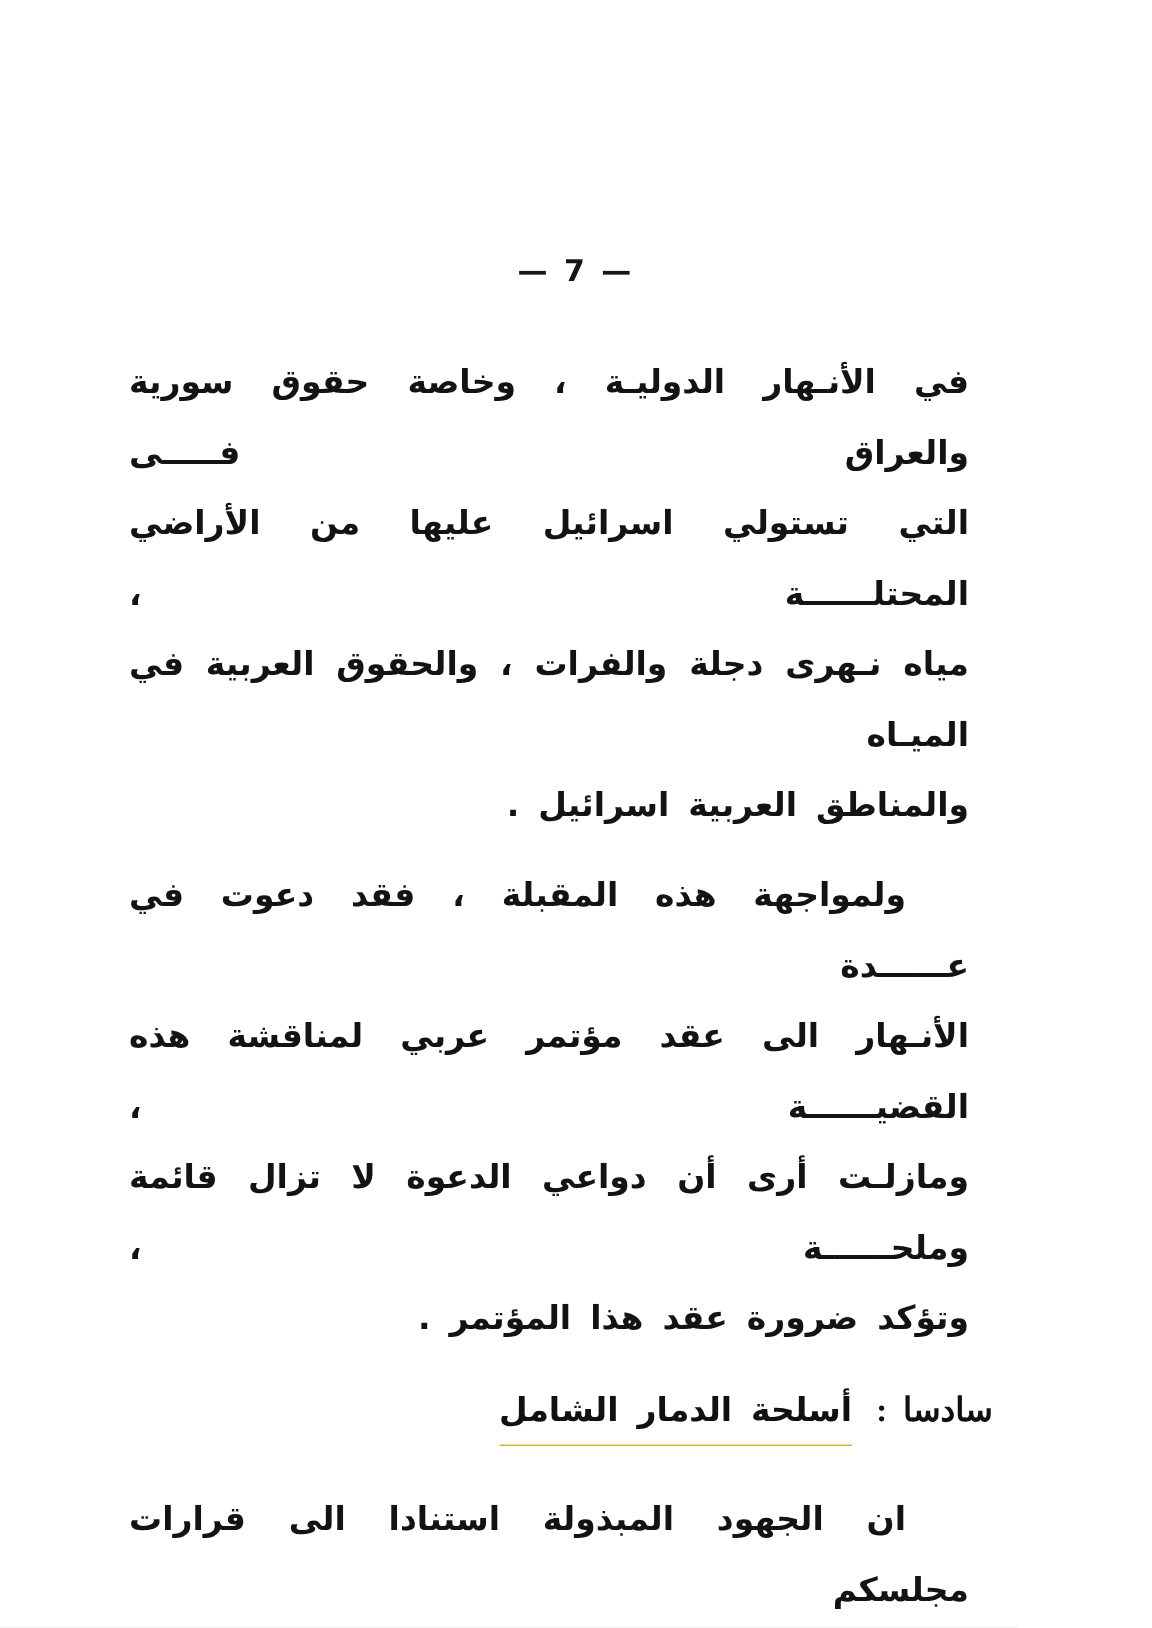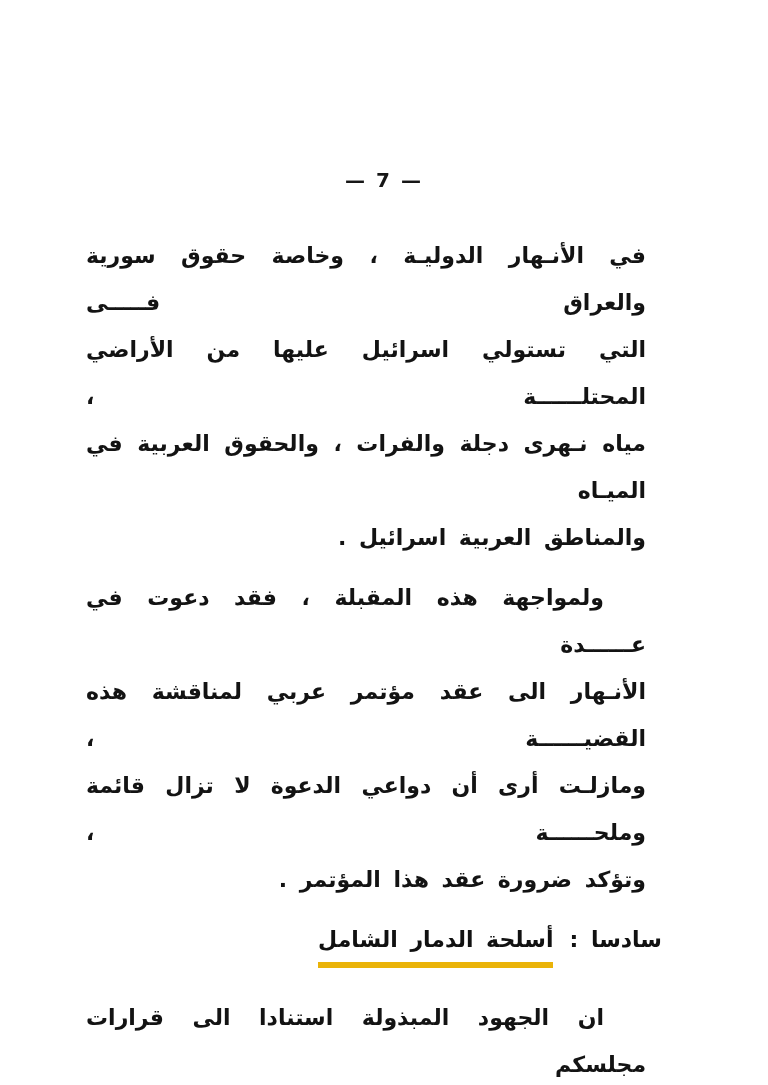--- a/index.html
+++ b/index.html
@@ -52,24 +52,25 @@
   .heading {
     margin: 12px 0 26px 0;
     font-size: 22px;
     font-weight: 700;
     line-height: 47px;
     word-spacing: 5px;
     color: #111111;
   }
   .heading-label {
     margin-left: 16px;
+    font-family: Liberation Serif, serif;
   }
   .heading-title {
     display: inline-block;
-    border-bottom: 6px solid #eab308;
+    border-bottom: 1px solid #eab308;
     padding-bottom: 7px;
     line-height: 30px;
     margin-left: 23px;
   }
 </style>
 </head>
 <body>
 
 <div class="page">
 

